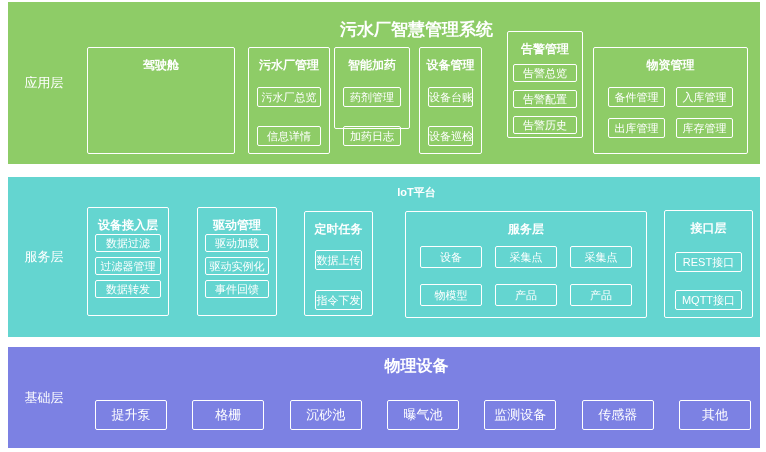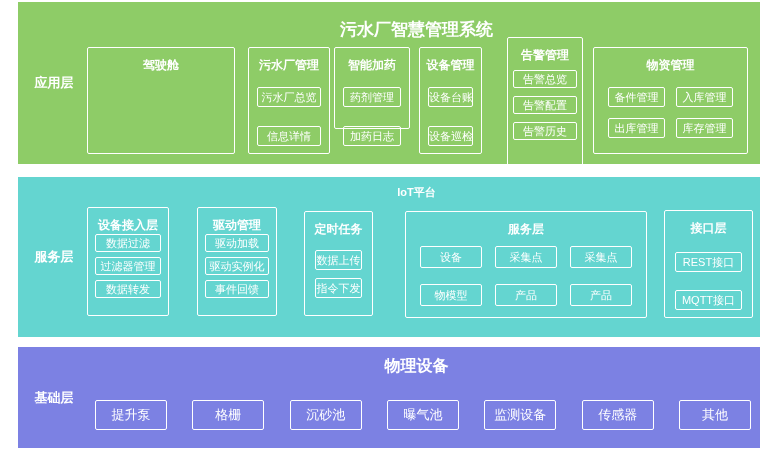--- a/index.html
+++ b/index.html
@@ -1,60 +1,60 @@
 <!DOCTYPE html>
 <html><head>
 <meta charset="utf-8">
 <style>
   html,body{margin:0;padding:0;background:#fff;}
   body{width:766px;height:452px;font-family:"Liberation Sans",sans-serif;}
   .canvas{position:relative;width:766px;height:452px;background:#fff;overflow:hidden;color:#fff;}
   .app-bg{background:#8ecc67;}
   .svc-bg{background:#64d5d0;}
   .base-bg{background:#7c81e3;}
-  .side-label{position:absolute;left:18px;width:72px;display:flex;align-items:center;justify-content:center;
-    font-size:13px;font-weight:bold;}
+  .side-label{position:absolute;left:8px;width:72px;display:flex;align-items:center;justify-content:center;
+    font-size:13px;font-weight:normal;}
   #label-app{top:2px;height:162px;}
   #label-svc{top:177px;height:160px;}
   #label-base{top:347px;height:101px;}
   .panel{position:absolute;left:73px;width:687px;}
   #panel-app{top:2px;height:162px;}
   #panel-svc{top:177px;height:160px;}
   #panel-base{top:347px;height:101px;}
   .panel-title{position:absolute;left:0;right:0;text-align:center;font-weight:bold;}
   #panel-app .panel-title{top:16px;font-size:17px;}
   #panel-svc .panel-title{top:8px;font-size:11px;}
   #panel-base .panel-title{top:9px;font-size:16px;}
   .group{position:absolute;border:1px solid #fff;border-radius:2px;box-sizing:border-box;}
   .group-title{text-align:center;font-size:12px;font-weight:bold;margin-top:9px;white-space:nowrap;}
   .btn{border:1px solid #fff;border-radius:2px;font-size:11px;height:20px;line-height:18px;
     text-align:center;box-sizing:border-box;white-space:nowrap;overflow:hidden;}
   
   #g-app-0{left:14px;top:45px;width:148px;height:107px;}
   #g-app-1{left:175px;top:45px;width:82px;height:107px;}
   #g-app-2{left:261px;top:45px;width:76px;height:82px;font-family:Liberation Serif, serif;}
   #g-app-3{left:346px;top:45px;width:63px;height:107px;}
-  #g-app-4{left:434px;top:35px;width:76px;height:130px;}
+  #g-app-4{left:434px;top:29px;width:76px;height:107px;}
   #g-app-5{left:520px;top:45px;width:155px;height:107px;}
   .grid2{display:flex;flex-wrap:wrap;justify-content:space-between;margin-top:13px;row-gap:11px;}
   #g-app-0 .grid2{padding:0 11px;}
   #g-app-5 .grid2{padding:0 14px;}
   .grid2 .btn{width:57px;}
   .col{display:flex;flex-direction:column;margin-top:13px;padding:0 8px;row-gap:19px;}
   .col-tight{display:flex;flex-direction:column;margin-top:6px;padding:0 5px;row-gap:8px;}
   .col-tight .btn{height:18px;line-height:16px;}
   
   #g-svc-0{left:14px;top:30px;width:82px;height:109px;}
   #g-svc-1{left:124px;top:30px;width:80px;height:109px;}
   #g-svc-2{left:231px;top:34px;width:69px;height:105px;}
   #g-svc-3{left:332px;top:34px;width:242px;height:107px;}
   #g-svc-4{left:591px;top:33px;width:89px;height:108px;}
   .col-small{display:flex;flex-direction:column;padding:0 7px;row-gap:5px;}
   .col-small .btn{height:18px;line-height:16px;}
-  .col-roomy{display:flex;flex-direction:column;margin-top:12px;padding:0 10px;row-gap:8px;}
+  .col-roomy{display:flex;flex-direction:column;margin-top:12px;padding:0 10px;row-gap:20px;}
   .col-iface{display:flex;flex-direction:column;margin-top:15px;padding:0 10px;row-gap:18px;}
   .grid3{display:flex;flex-wrap:wrap;justify-content:space-between;margin-top:8px;padding:0 14px;row-gap:16px;}
   .grid3 .btn{width:62px;height:22px;line-height:20px;}
   
   .dev-row{position:absolute;top:53px;left:22px;right:9px;display:flex;justify-content:space-between;}
   .dev-btn{width:72px;height:30px;line-height:28px;font-size:13px;text-align:center;
     border:1px solid #fff;border-radius:2px;box-sizing:border-box;white-space:nowrap;}
 </style>
 </head>
 <body>

